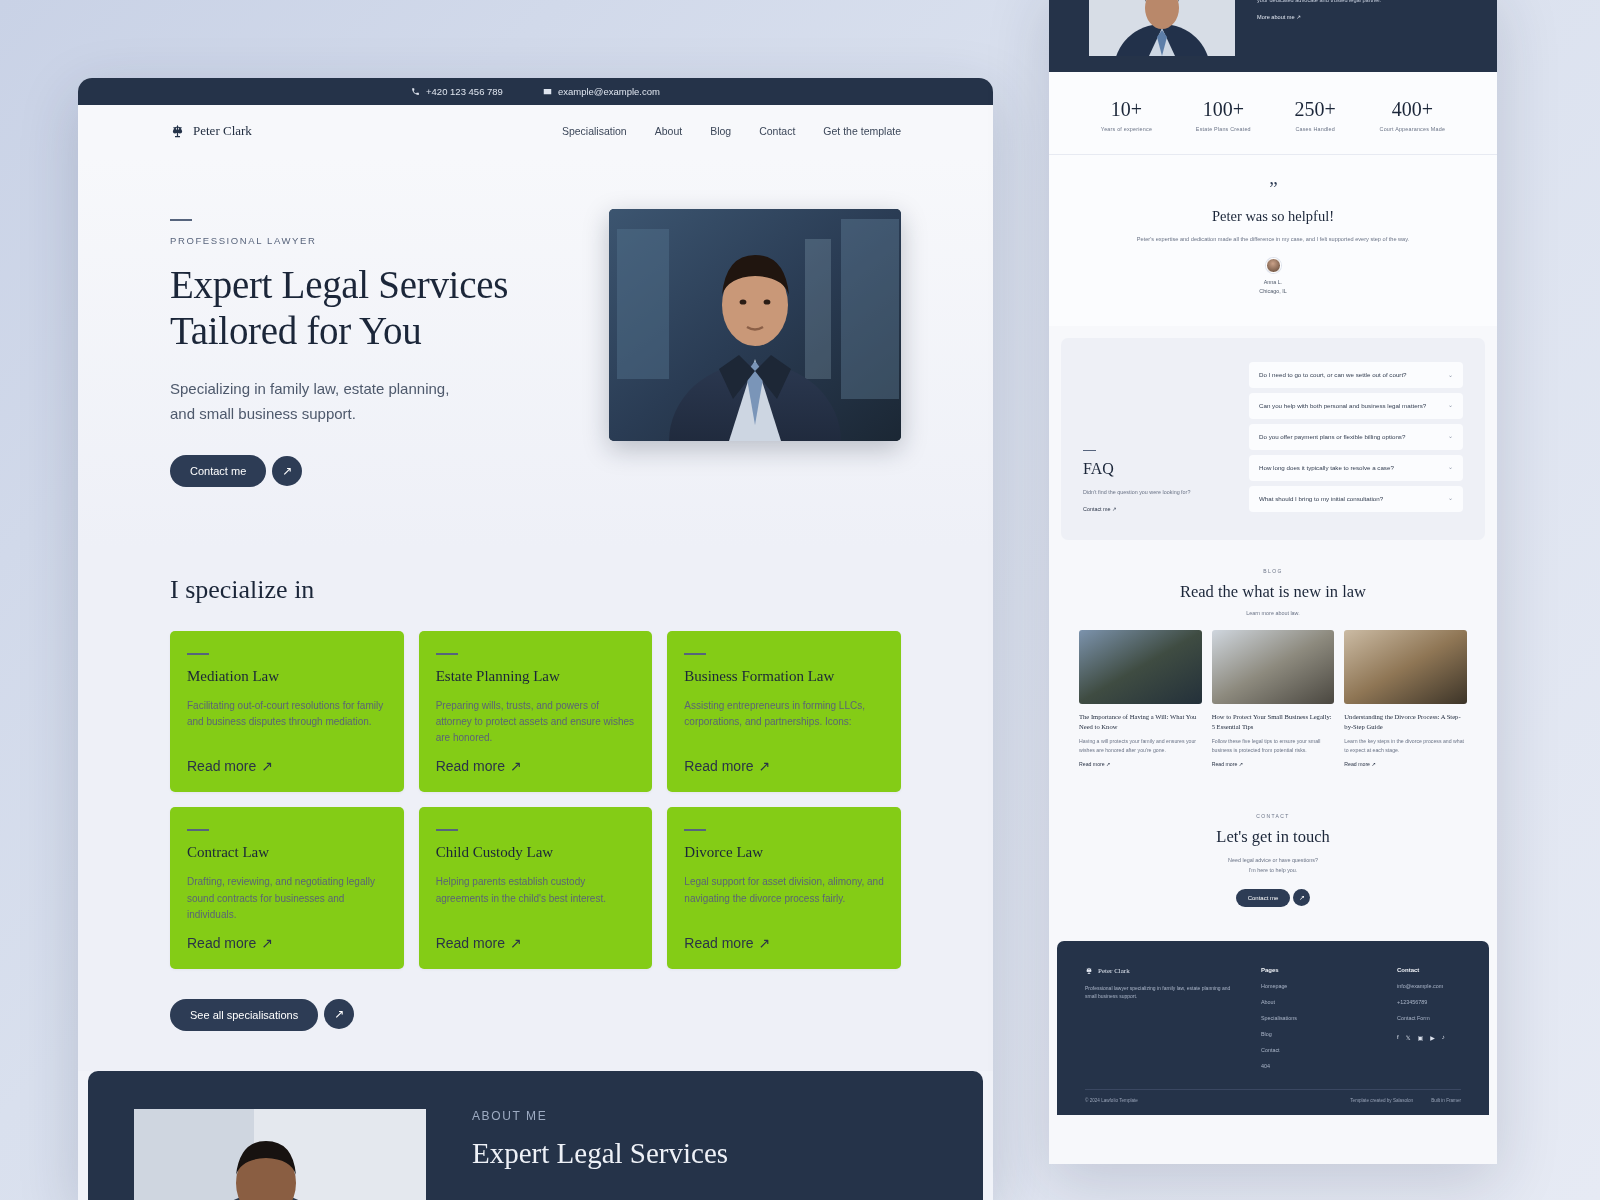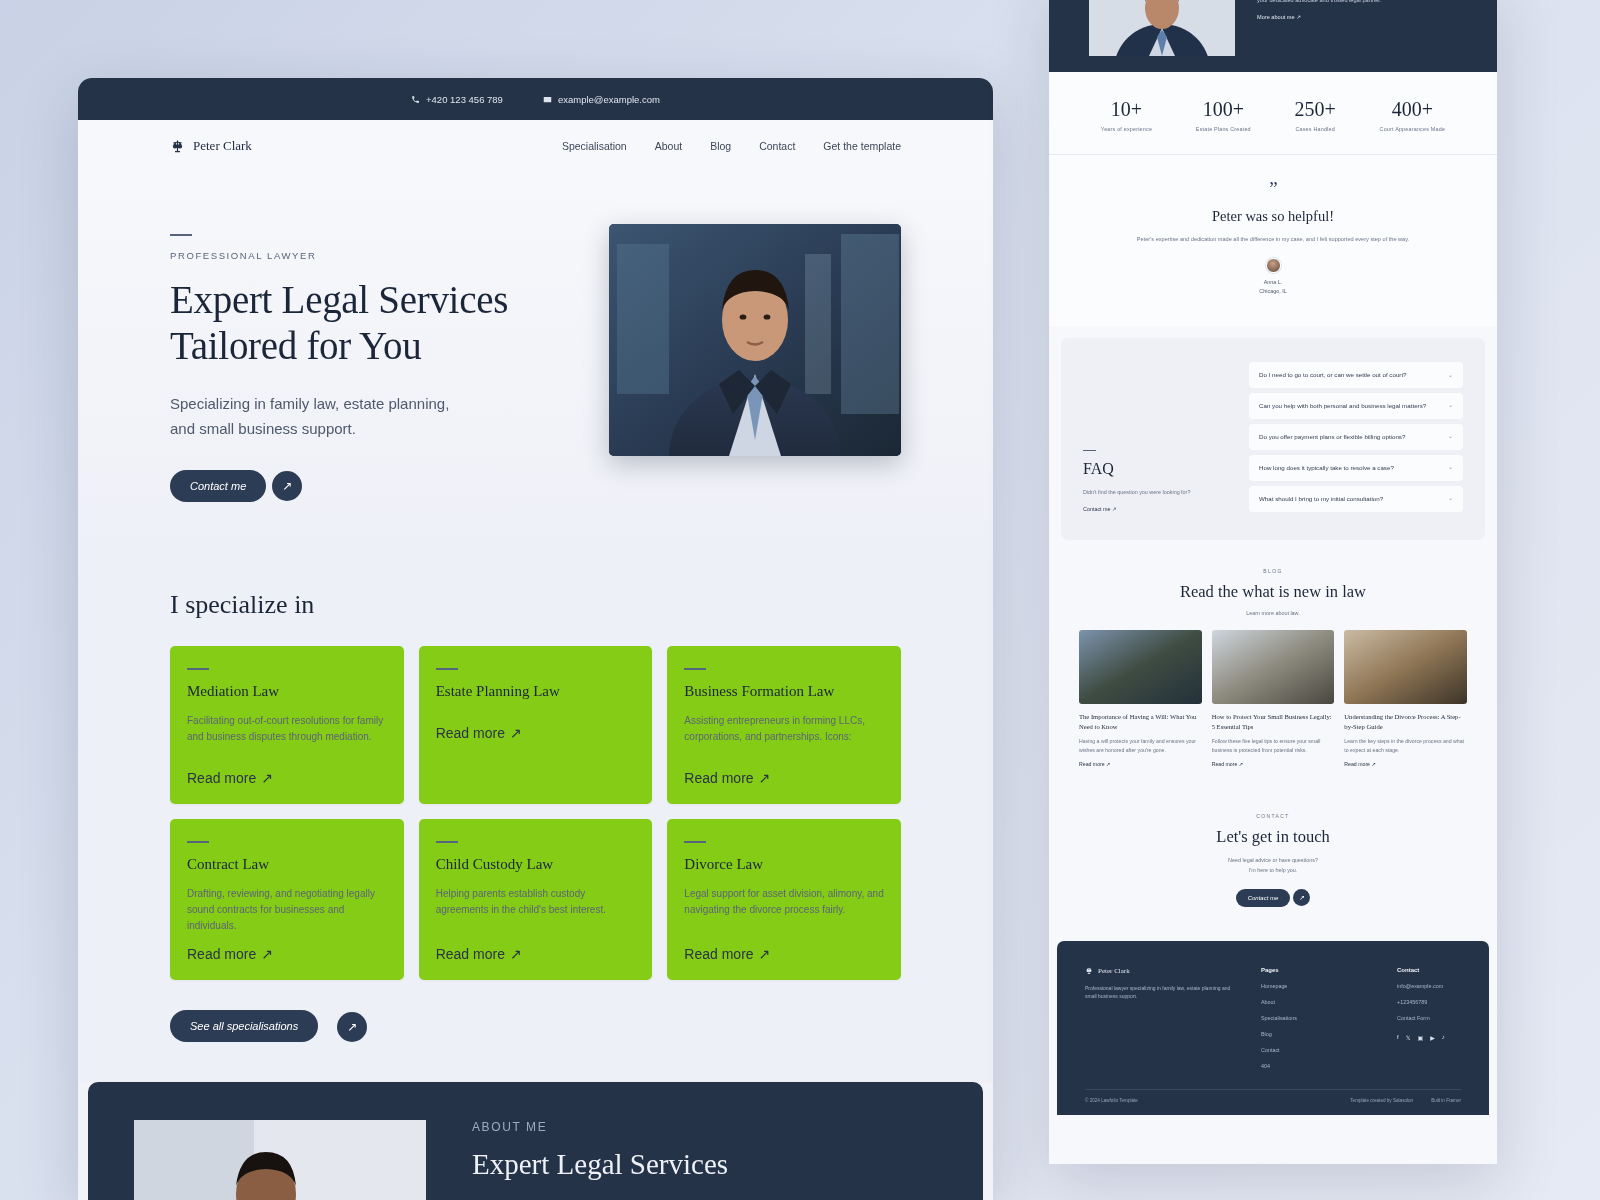--- a/index.html
+++ b/index.html
@@ -15,21 +15,21 @@
   #left-panel {
     position: absolute;
     left: 78px; top: 78px;
     width: 915px; height: 1122px;
     background: #f1f3f9;
     border-radius: 14px 14px 0 0;
     overflow: hidden;
     box-shadow: 0 18px 60px rgba(30,40,70,.18);
   }
   .topbar {
-    height: 42px; background: #253349;
+    height: 27px; background: #253349;
     display: flex; align-items: center; justify-content: center; gap: 40px;
     color: #dfe5ef; font-size: 9.5px;
   }
   .topbar .ti { display: flex; align-items: center; gap: 6px; }
   .topbar svg { width: 9px; height: 9px; fill: #dfe5ef; }
 
   .navbar {
     height: 52px; background: #f7f8fb;
     display: flex; align-items: center; justify-content: space-between;
     padding: 0 92px;
@@ -51,21 +51,21 @@
   .eyebrow { font-size: 9.5px; letter-spacing: 1.6px; color: #59657c; font-weight: 500; }
   .hero h1 {
     font-family: "Liberation Serif", serif;
     font-size: 39px; line-height: 1.17; color: #1b2639;
     font-weight: 400; margin-top: 16px; letter-spacing: -0.3px;
   }
   .hero p.sub { font-size: 15px; line-height: 1.65; color: #4e596c; margin-top: 24px; }
   .btn-row { display: flex; align-items: center; gap: 6px; margin-top: 28px; }
   .btn-pill {
     background: #2d3c55; color: #fff; font-size: 11px;
-    padding: 10px 20px; border-radius: 40px; border: none; cursor: pointer; font-style: italic;
+    padding: 10px 20px; border-radius: 40px; border: none; cursor: pointer;
   }
   .btn-circ {
     width: 30px; height: 30px; border-radius: 50%;
     background: #2d3c55; color: #fff; display: flex;
     align-items: center; justify-content: center; font-size: 12px; cursor: pointer;
   }
   .hero-img {
     width: 292px; height: 232px; border-radius: 5px; overflow: hidden;
     background: linear-gradient(160deg,#2b3c52,#16212f);
     position: relative; box-shadow: 0 8px 26px rgba(20,30,50,.25);
@@ -83,21 +83,21 @@
     box-shadow: 0 1px 3px rgba(30,40,70,.05);
   }
   .card .rule { margin-bottom: 13px; }
   .card h3 {
     font-family: "Liberation Serif", serif; font-size: 15px;
     color: #1b2639; font-weight: 400; margin-bottom: 13px;
   }
   .card p { font-size: 10px; line-height: 1.62; color: #5b6476; flex: 1; }
   .readmore { font-size: 14px; color: #2a3447; margin-top: 12px; display: inline-flex; gap: 5px; }
 
-  .seeall { display: flex; align-items: flex-end; gap: 19px; margin-top: 30px; }
+  .seeall { display: flex; align-items: flex-start; gap: 6px; margin-top: 30px; }
 
   .about-dark {
     margin: 0 10px; background: #253349; border-radius: 10px 10px 0 0;
     padding: 38px 46px; display: flex; gap: 46px; height: 160px;
   }
   .about-img {
     width: 292px; height: 150px; border-radius: 5px;
     background: linear-gradient(160deg,#43536b,#1d2938); flex: none;
   }
   .about-eyebrow { font-size: 12px; letter-spacing: 1.6px; color: #9dabc2; }
@@ -295,20 +295,21 @@
           <h3>Mediation Law</h3>
           <p>Facilitating out-of-court resolutions for family and business disputes through mediation.</p>
           <span class="readmore">
             <span>Read more</span>
             <span>↗</span>
           </span>
         </div>
         <div class="card">
           <div class="rule"></div>
           <h3>Estate Planning Law</h3>
+          <p>Preparing wills, trusts, and powers of attorney to protect assets and ensure wishes are honored.</p>
           <span class="readmore">
             <span>Read more</span>
             <span>↗</span>
           </span>
         </div>
         <div class="card">
           <div class="rule"></div>
           <h3>Business Formation Law</h3>
           <p>Assisting entrepreneurs in forming LLCs, corporations, and partnerships. Icons:</p>
           <span class="readmore">

